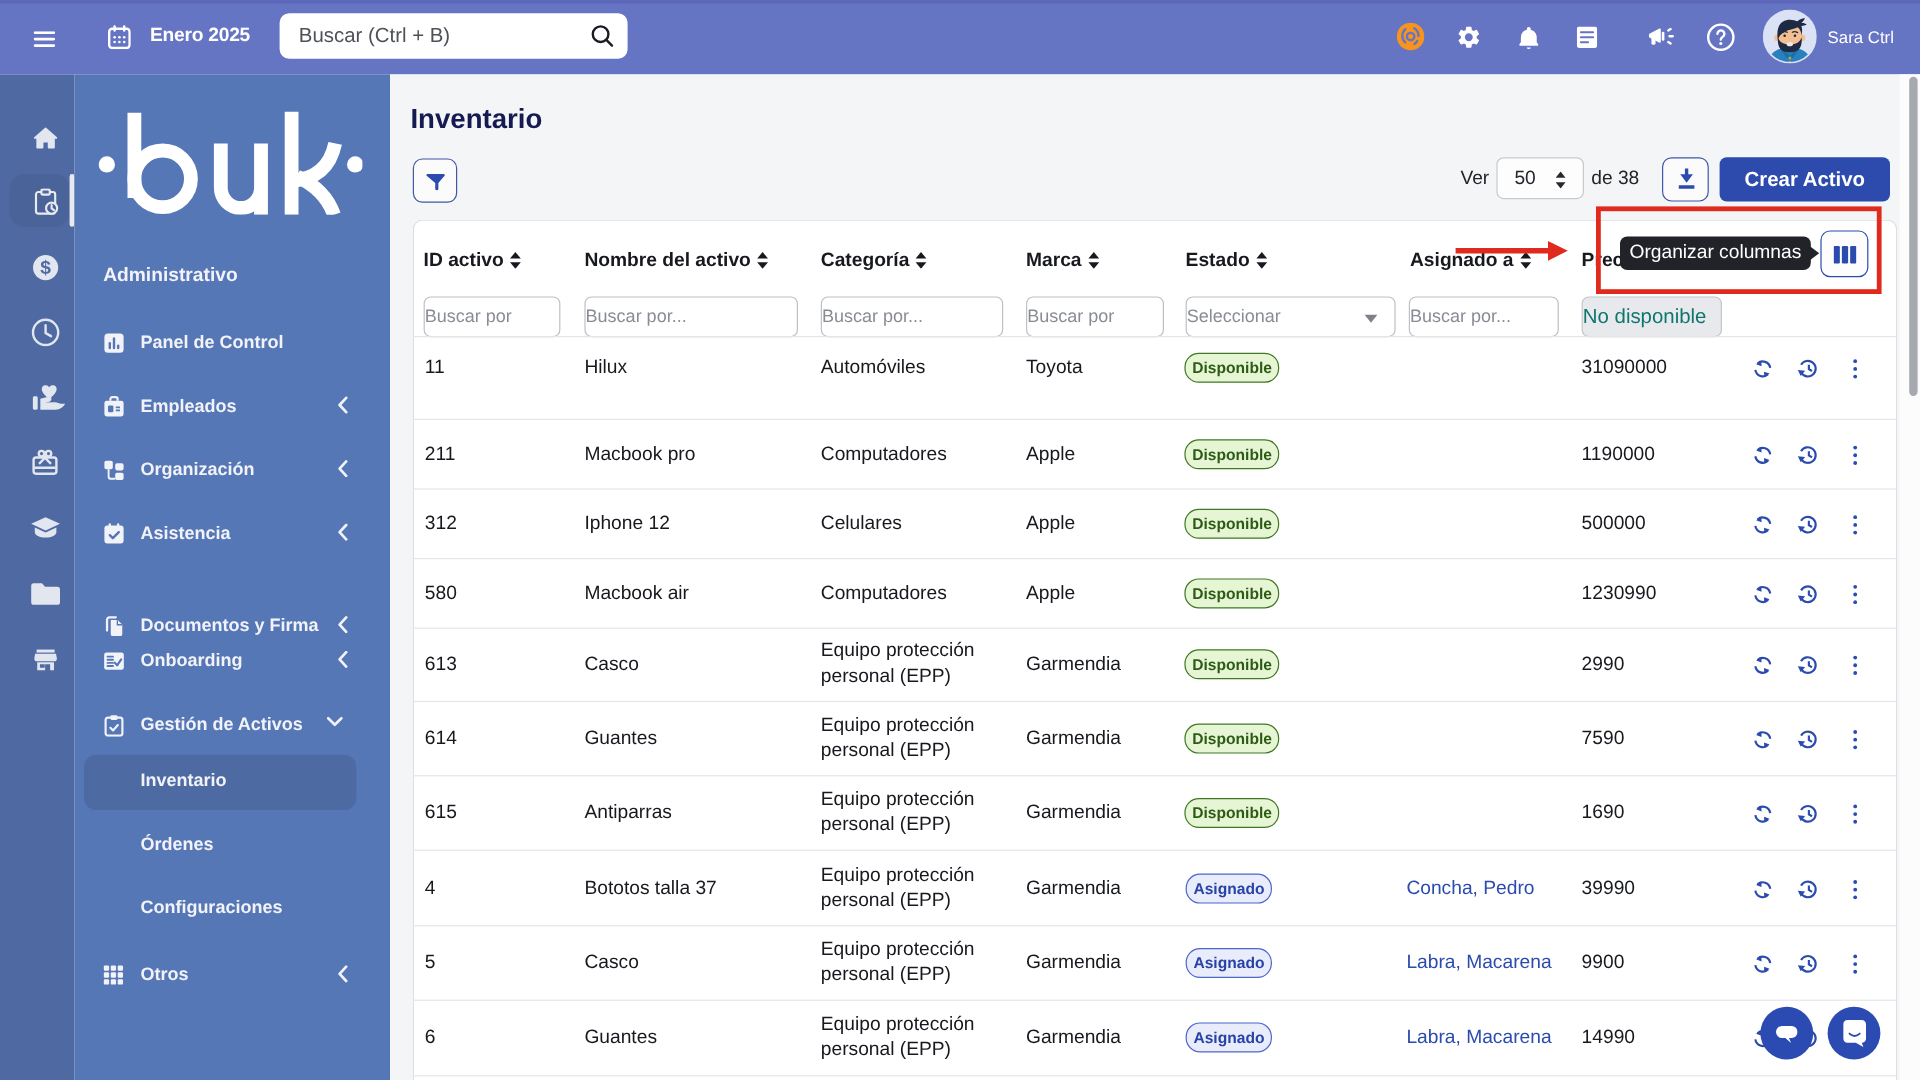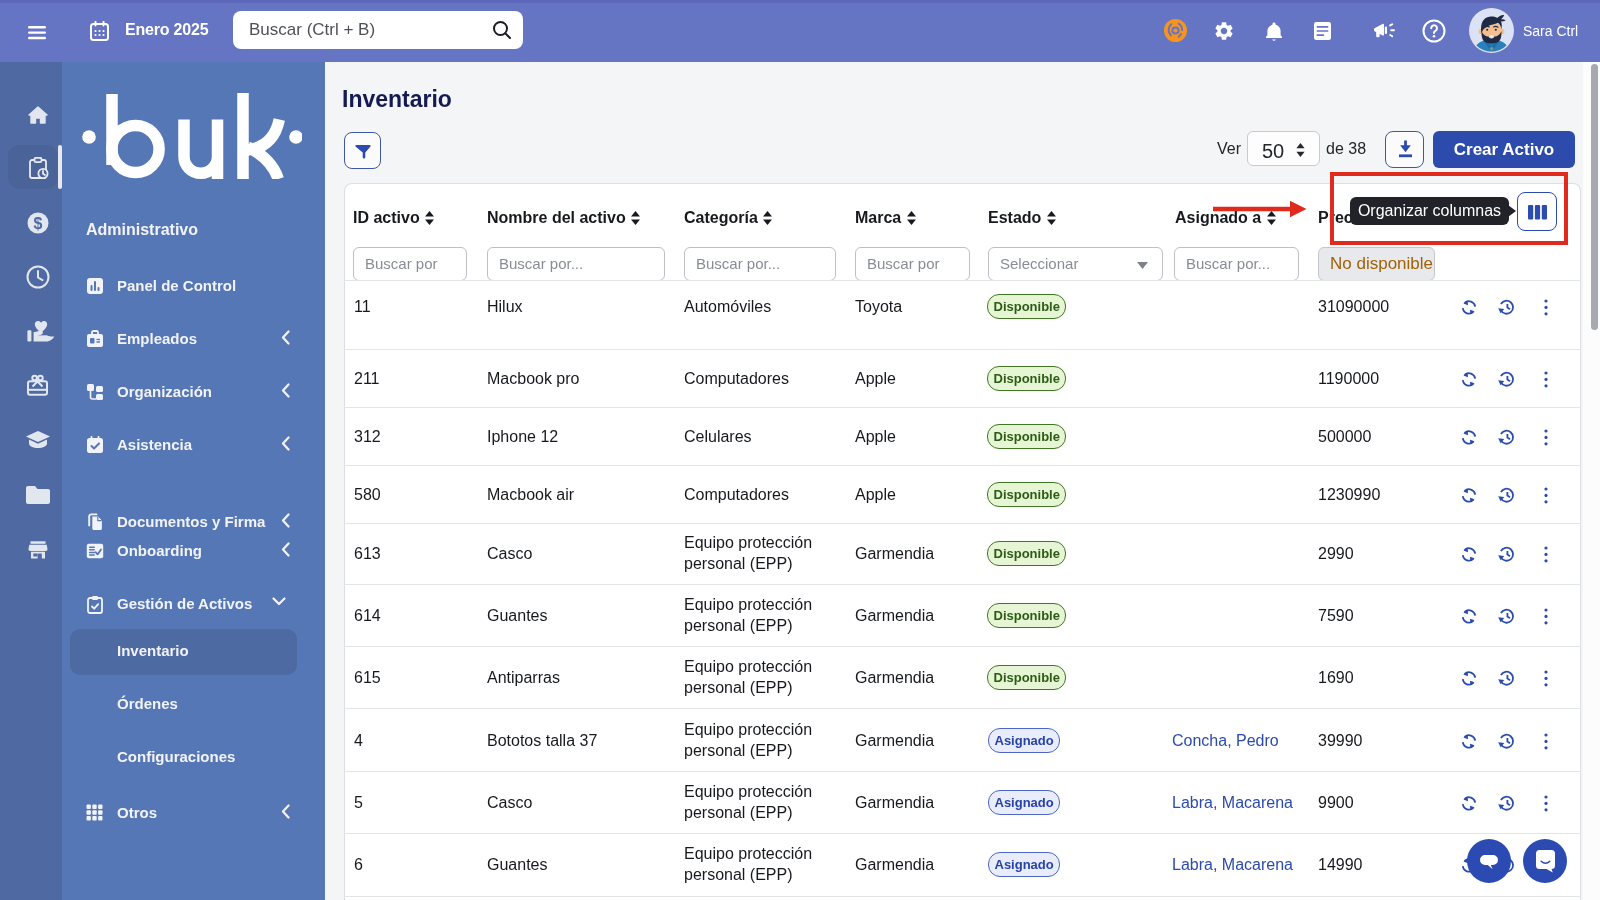--- a/index.html
+++ b/index.html
@@ -30,29 +30,29 @@
   .mitem .chev { position:absolute; left:219px; top:2px; }
   .subsel { position:absolute; left:8px; top:567px; width:227px; height:46px; background:#4E6AA3; border-radius:10px; }
   .subitem { position:absolute; left:55px; font-size:15px; font-weight:bold; color:#F2F3F8; }
 
   
   .content { position:absolute; left:325px; top:62px; width:1275px; height:838px; background:#F4F5F7; }
   .pagetitle { position:absolute; left:17px; top:24px; font-size:23px; font-weight:bold; color:#151A52; }
   .filterbtn { position:absolute; left:19px; top:70px; width:37px; height:37px; border:1.5px solid #3F57A7; border-radius:8px; background:#FBFBFC; }
   .vertext { position:absolute; left:892px; top:78px; font-size:16px; color:#23252B; }
   .versel { position:absolute; left:922px; top:69px; width:73px; height:35px; background:#FDFDFE; border:1px solid #C8CAD0; border-radius:6px; }
-  .versel span { position:absolute; left:14px; top:8px; font-size:20px; color:#23252B; }
+  .versel span { position:absolute; left:14px; top:8px; font-size:16px; color:#23252B; }
   .detext { position:absolute; left:1001px; top:78px; font-size:16px; color:#23252B; }
   .dlbtn { position:absolute; left:1060px; top:69px; width:39px; height:37px; border:1.5px solid #3F57A7; border-radius:8px; background:#FBFBFC; }
   .createbtn { position:absolute; left:1108px; top:69px; width:142px; height:37px; background:#2C4BAD; border-radius:6px; color:#fff; font-size:17px; font-weight:bold; text-align:center; line-height:37px; }
 
   
   .tcard { position:absolute; left:19px; top:121px; width:1237px; height:717px; background:#fff; border:1px solid #DDDFE4; border-radius:8px 8px 0 0; border-bottom:none; }
   .th { position:absolute; top:147px; font-size:16px; font-weight:bold; color:#17191E; white-space:nowrap; }
-  .finput { position:absolute; top:185px; height:34px; background:#fff; border:1px solid #BDC0C6; border-radius:6px; font-size:15px; color:#888C94; line-height:32px; padding-left:11px; white-space:nowrap; overflow:hidden; }
+  .finput { position:absolute; top:185px; height:34px; background:#fff; border:1px solid #BDC0C6; border-radius:6px; font-size:15px; color:#888C94; line-height:32px; white-space:nowrap; overflow:hidden; }
   .row { position:absolute; left:0; width:1237px; border-top:1px solid #E3E5E9; }
   .cell { position:absolute; font-size:16px; color:#17191E; line-height:21px; }
   .badge-g { display:inline-block; padding:4px 5.5px; background:#E6F6D4; border:1.5px solid #3F7722; border-radius:12px; color:#2D5B16; font-size:13px; font-weight:bold; }
   .badge-b { display:inline-block; padding:4px 5.5px; background:#E9ECFB; border:1.5px solid #4D66C9; border-radius:12px; color:#2843A8; font-size:13px; font-weight:bold; }
   .link { color:#2B4BAE; }
 
   
   .redrect { position:absolute; left:1330px; top:172px; width:238px; height:73px; border:4px solid #E02A1E; }
   .tooltip { position:absolute; left:1350px; top:197px; width:159px; height:28px; background:#212329; border-radius:6px; color:#fff; font-size:16px; text-align:center; line-height:27px; }
   .tooltip:after { content:""; position:absolute; right:-7px; top:7.5px; border-left:8px solid #212329; border-top:6.5px solid transparent; border-bottom:6.5px solid transparent; }
@@ -410,21 +410,21 @@
   <div class="finput" style="left:28px;width:114px">Buscar por</div>
   <div class="finput" style="left:162px;width:178px">Buscar por...</div>
   <div class="finput" style="left:359px;width:152px">Buscar por...</div>
   <div class="finput" style="left:530px;width:115px">Buscar por</div>
   <div class="finput" style="left:663px;width:175px">Seleccionar
     <svg class="abs" style="right:14px;top:14px" width="11" height="7" viewBox="0 0 11 7">
         <path d="M0 0 h11 L5.5 7z" fill="#7E8288"></path>
       </svg>
   </div>
   <div class="finput" style="left:849px;width:125px">Buscar por...</div>
-  <div class="finput" style="left:993px;width:117px;background:#E8E9EC;border-color:#C4C6CB;color:#a16207;font-size:17px">No disponible</div>
+  <div class="finput" style="left:993px;width:117px;background:#E8E9EC;border-color:#C4C6CB;color:#0f766e;font-size:17px">No disponible</div>
 </div>
 
 <div id="rows">
     <div class="row" style="top:280px;left:344px;height:52px">
       <div class="cell" style="left:10px;top:15.25px">11</div>
       <div class="cell" style="left:143px;top:15.25px">Hilux</div>
       <div class="cell" style="left:340px;top:15.25px">Automóviles</div>
       <div class="cell" style="left:511px;top:15.25px">Toyota</div>
       <div class="abs" style="left:643px;top:13.25px"><span class="badge-g">Disponible</span></div>
       <div class="cell" style="left:974px;top:15.25px">31090000</div>

